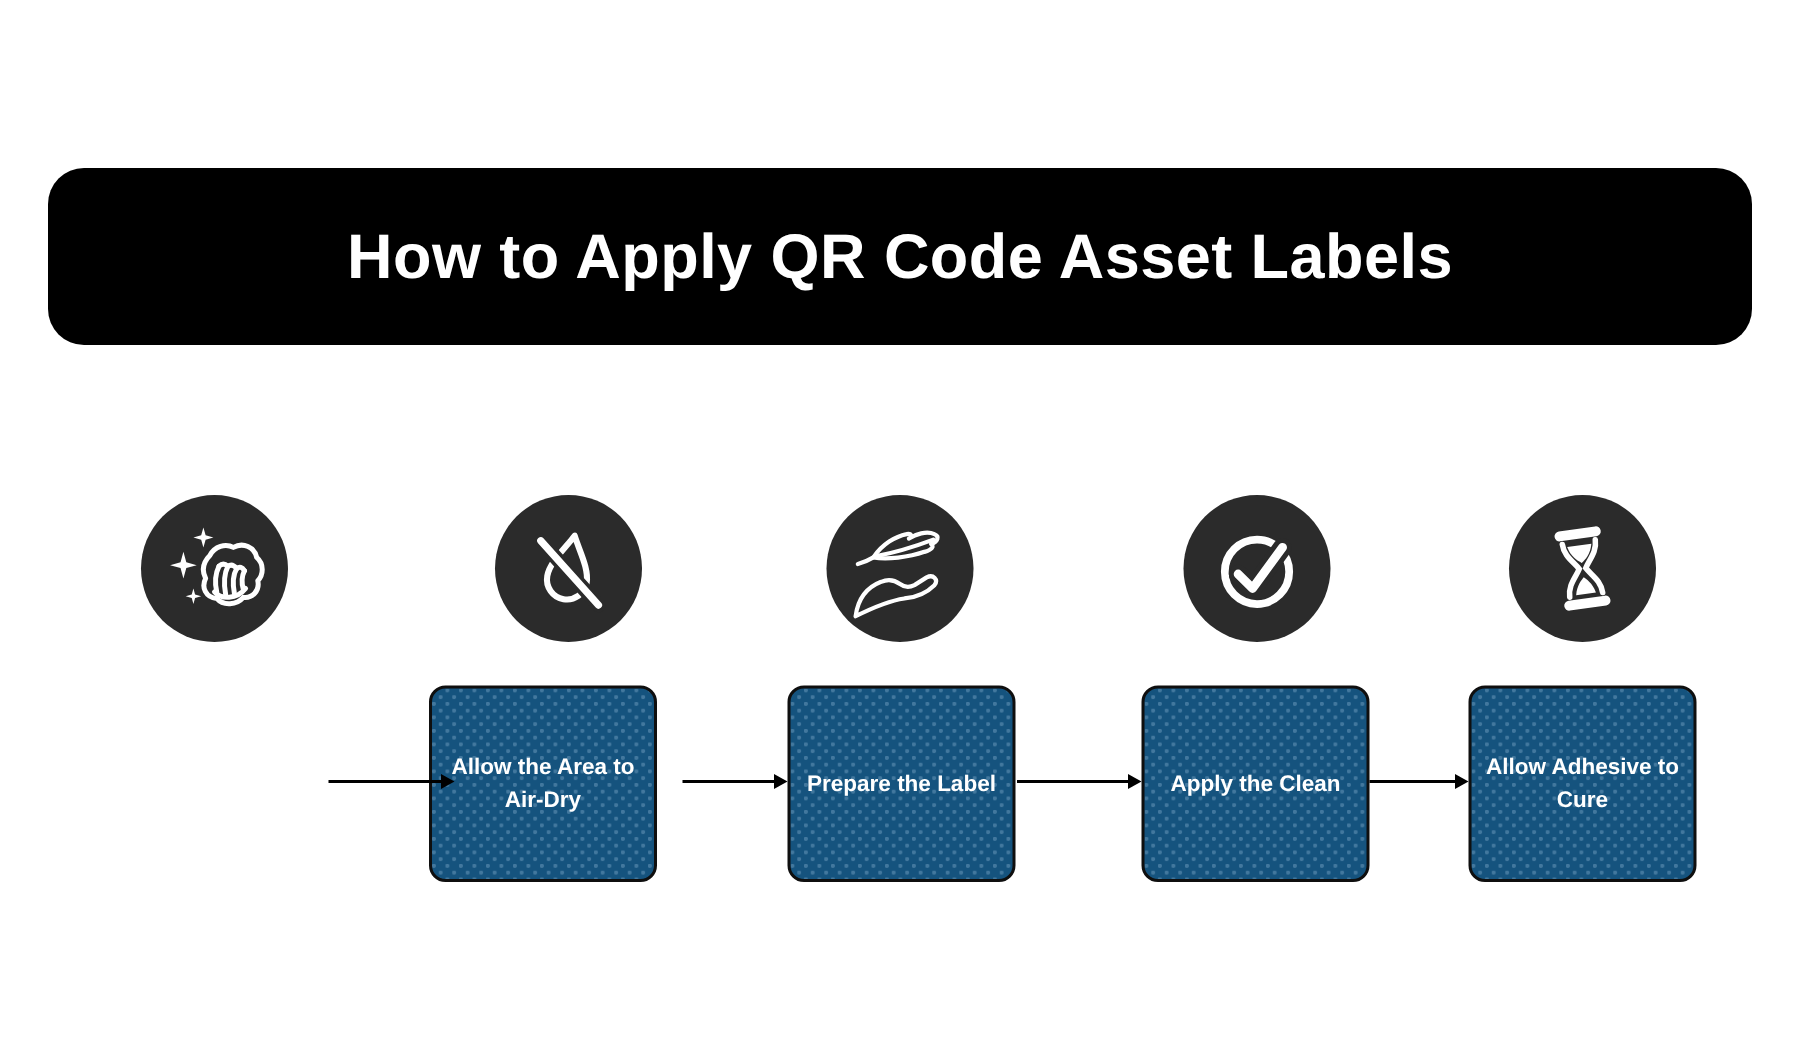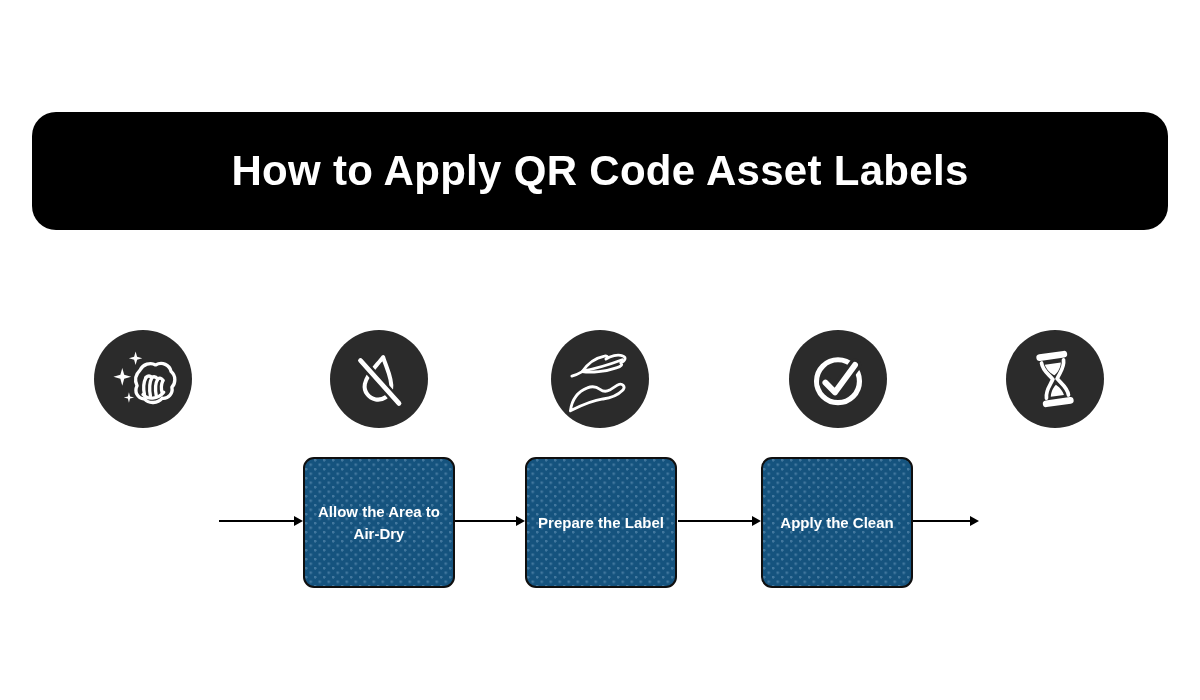--- a/index.html
+++ b/index.html
@@ -85,21 +85,21 @@
   .arrow::after {
     content: "";
     position: absolute;
     right: -8px; top: -4.5px;
     width: 0; height: 0;
     border-left: 9px solid var(--arrow);
     border-top: 5.5px solid transparent;
     border-bottom: 5.5px solid transparent;
   }
   .b1 { left: 94px; }  .x1 { left: 67px; }
-  .b2 { left: 330px; } .x2 { left: 303px; text-align: center; }
+  .b2 { left: 330px; } .x2 { left: 286px; text-align: center; }
   .b3 { left: 551px; } .x3 { left: 525px; }
   .b4 { left: 789px; } .x4 { left: 761px; }
   .b5 { left: 1006px; }.x5 { left: 979px; }
   .a1 { left: 219px; width: 76px; }
   .a2 { left: 455px; width: 62px; }
   .a3 { left: 678px; width: 75px; }
   .a4 { left: 913px; width: 58px; }
 </style>
 </head>
 <body>
@@ -177,19 +177,22 @@
 
   <div class="step-box x2">
     <div class="step-label">Allow the Area to Air-Dry</div>
   </div>
   <div class="step-box x3">
     <div class="step-label">Prepare the Label</div>
   </div>
   <div class="step-box x4">
     <div class="step-label">Apply the Clean</div>
   </div>
+  <div class="step-box x5">
+    <div class="step-label">Allow Adhesive to Cure</div>
+  </div>
 
   <div class="arrow a1"></div>
   <div class="arrow a2"></div>
   <div class="arrow a3"></div>
   <div class="arrow a4"></div>
 
 </div>
 
 </body></html>

